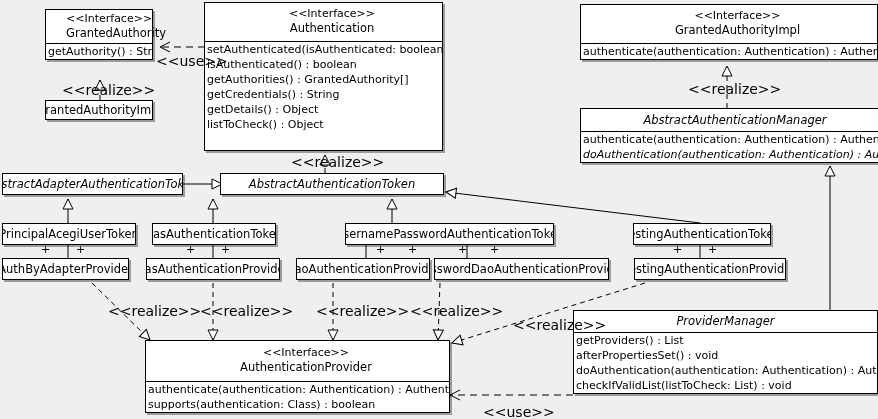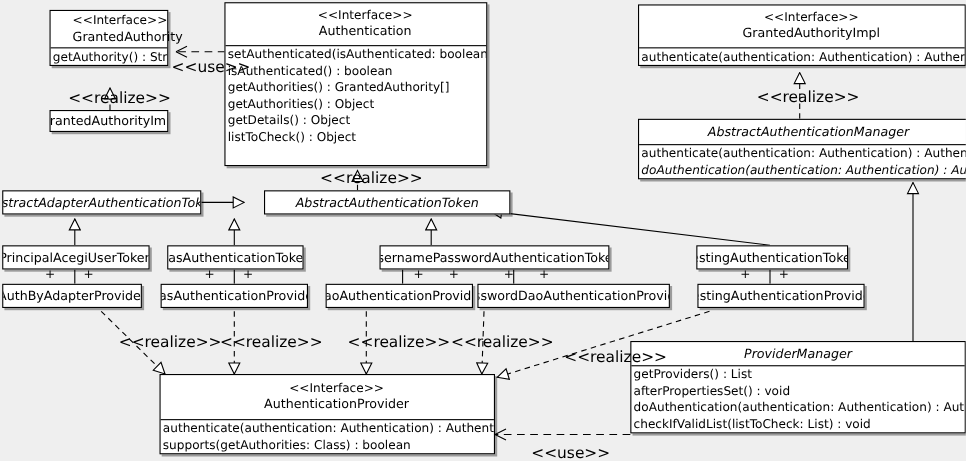--- a/index.html
+++ b/index.html
@@ -130,21 +130,21 @@
 
   <div class="uml" style="left:204px;top:2px;width:239px;height:149px;">
     <div class="hdr" style="padding-top:4px;padding-bottom:6px;">
       <span class="stereo">&lt;&lt;Interface&gt;&gt;</span>
       <span class="nm">Authentication</span>
     </div>
     <div class="compart">
       <div class="m">setAuthenticated(isAuthenticated: boolean) : void</div>
       <div class="m">isAuthenticated() : boolean</div>
       <div class="m">getAuthorities() : GrantedAuthority[]</div>
-      <div class="m">getAuthorities() : Object</div>
+      <div class="m">getCredentials() : String</div>
       <div class="m">getDetails() : Object</div>
       <div class="m">listToCheck() : Object</div>
     </div>
   </div>
 
   <div class="uml" style="left:580px;top:4px;width:298px;">
     <div class="hdr" style="padding-top:4px;padding-bottom:6px;">
       <span class="stereo">&lt;&lt;Interface&gt;&gt;</span>
       <span class="nm">GrantedAuthorityImpl</span>
     </div>
@@ -160,21 +160,21 @@
     <div class="compart">
       <div class="m">authenticate(authentication: Authentication) : Authentication</div>
       <div class="m abs">doAuthentication(authentication: Authentication) : Authentication</div>
     </div>
   </div>
 
   <div class="uml simple abs" style="left:2px;top:173px;width:181px;height:22px;">
     <span>AbstractAdapterAuthenticationToken</span>
   </div>
 
-  <div class="uml simple abs" style="left:240px;top:173px;width:224px;height:22px;">
+  <div class="uml simple abs" style="left:220px;top:173px;width:224px;height:22px;">
     <span>AbstractAuthenticationToken</span>
   </div>
 
   <div class="uml simple" style="left:2px;top:223px;width:134px;height:22px;">
     <span>PrincipalAcegiUserToken</span>
   </div>
   <div class="uml simple" style="left:152px;top:223px;width:124px;height:22px;">
     <span>CasAuthenticationToken</span>
   </div>
   <div class="uml simple" style="left:345px;top:223px;width:209px;height:22px;">
@@ -200,21 +200,21 @@
     <span>TestingAuthenticationProvider</span>
   </div>
 
   <div class="uml" style="left:145px;top:340px;width:305px;">
     <div class="hdr" style="padding-top:5px;padding-bottom:7px;">
       <span class="stereo">&lt;&lt;Interface&gt;&gt;</span>
       <span class="nm">AuthenticationProvider</span>
     </div>
     <div class="compart">
       <div class="m">authenticate(authentication: Authentication) : Authentication</div>
-      <div class="m">supports(getAuthorities: Class) : boolean</div>
+      <div class="m">supports(authentication: Class) : boolean</div>
     </div>
   </div>
 
   <div class="uml" style="left:573px;top:310px;width:305px;">
     <div class="hdr" style="padding:3px 3px 4px 3px;font-style:italic;">
       <span class="nm">ProviderManager</span>
     </div>
     <div class="compart">
       <div class="m">getProviders() : List</div>
       <div class="m">afterPropertiesSet() : void</div>

